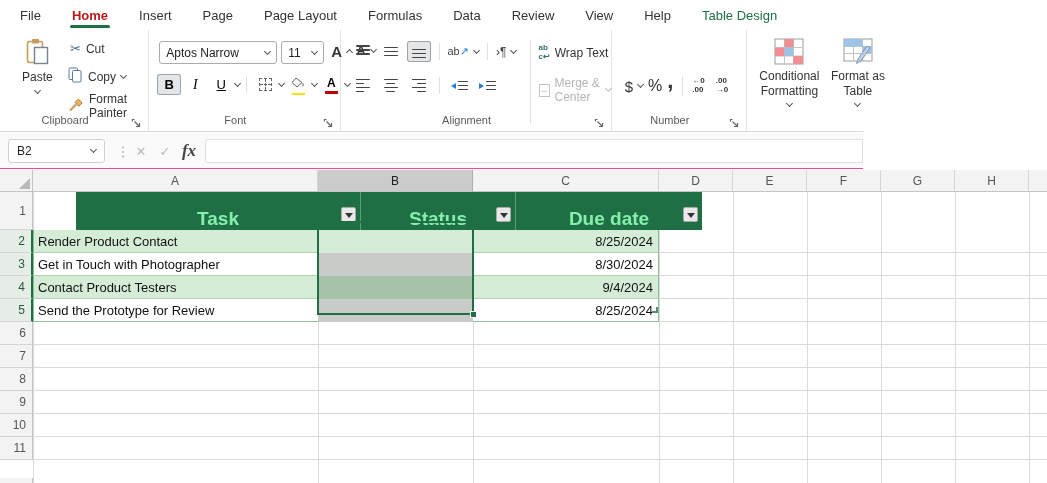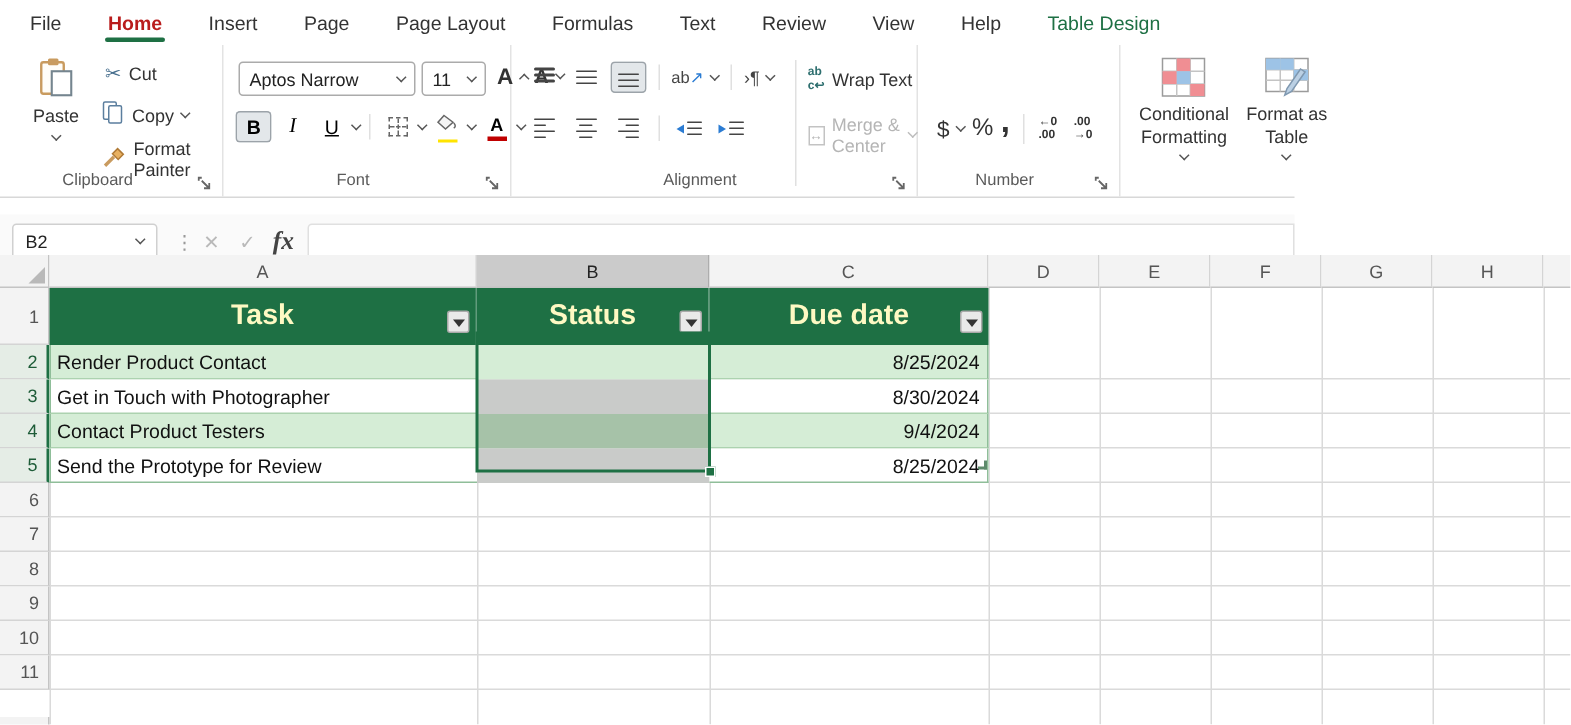--- a/index.html
+++ b/index.html
@@ -55,22 +55,22 @@
   .ic-borders::after  { content:""; position:absolute; top:0; bottom:0; left:5px; border-left:1px dashed #666; }
   .colorbar { display:block; width:13px; height:3px; margin-top:1px; }
   .decimal { display:flex; flex-direction:column; font-size:8px; line-height:1.1; color:#333; font-weight:700; }
   .blue { color:#2B7CD3; font-style:normal; }
   .teal { color:#2E6F6F; }
   .disabled, .disabled * { color:#B5B5B5 !important; }
   .mi-box { width:17px; height:13px; border:1px solid #C3C3C3; display:flex; align-items:center;
     justify-content:center; font-size:9px; color:#C3C3C3; }
 
   
-  .fbar { position:absolute; left:0; top:143px; width:100%; height:36px; background:#FAFAFA;
-    border-bottom:3px solid #ec4899; display:flex; align-items:center; }
+  .fbar { position:absolute; left:0; top:133px; width:100%; height:36px; background:#FAFAFA;
+    border-bottom:1px solid #ec4899; display:flex; align-items:center; }
   .namebox { position:absolute; left:8px; top:6px; width:97px; height:24px; background:#fff;
     border:1px solid #D0D0D0; border-radius:3px; display:flex; align-items:center;
     justify-content:space-between; padding:0 8px; font-size:12px; color:#222; }
   .fb-ico { position:absolute; top:6px; height:24px; display:flex; align-items:center;
     justify-content:center; font-size:13px; color:#B9B9B9; width:22px; }
   .fx { font-family:"Liberation Serif", serif; font-style:italic; font-weight:700; color:#444; font-size:17px; }
   .finput { position:absolute; left:205px; top:6px; right:0; height:24px; background:#fff;
     border:1px solid #E0E0E0; border-radius:3px 0 0 3px; }
 
   
@@ -83,23 +83,23 @@
   .colh.sel { background:#CBCBCB; color:#222; border-right-color:#ADADAD; }
   .rowh { position:absolute; left:0; width:33px; background:#F3F3F3; border-right:1px solid #C4C4C4;
     border-bottom:1px solid #D4D4D4; display:flex; align-items:center; justify-content:flex-end;
     padding-right:6px; font-size:12px; color:#555; }
   .rowh.sel { background:#E5EDE6; color:#1E5C38; border-right:2px solid #1E7044; }
   .corner { position:absolute; left:0; top:0; width:33px; height:22px; background:#F3F3F3;
     border-right:1px solid #C4C4C4; border-bottom:1px solid #C4C4C4; }
   .corner::after { content:""; position:absolute; right:2px; bottom:2px; width:0; height:0;
     border-left:11px solid transparent; border-bottom:11px solid #B9B9B9; }
 
-  .th { position:absolute; top:22px; height:38px; background:#1E7044; color:#fef9c3; font-weight:700;
-    font-size:19px; display:flex; align-items:center; justify-content:center;
-    border-right:1px solid rgba(255,255,255,.3); }
+  .th { position:absolute; top:22px; height:38px; background:#1E7044; color:#86efac; font-weight:700;
+    font-size:19px; display:flex; align-items:flex-end; justify-content:center;
+    border-right:1px solid rgba(255,255,255,.3);margin-left:43px; }
   .flt { position:absolute; right:4px; bottom:8px; width:15px; height:15px; background:#E9E9E9;
     border:1px solid #A9A9A9; border-radius:2px; display:flex; align-items:center; justify-content:center; }
   .flt::after { content:""; border-left:4px solid transparent; border-right:4px solid transparent;
     border-top:5px solid #333; margin-top:1px; }
 
   .cell { position:absolute; height:23px; font-size:13px; color:#111; display:flex; align-items:center; }
   .c-task { padding-left:4px; border-left:1px solid #8FBE99; border-bottom:1px solid #ACD2AF; }
   .c-due  { justify-content:flex-end; padding-right:5px; border-right:1px solid #8FBE99;
     border-bottom:1px solid #ACD2AF; }
   .band { background:#D5EDD6; }
@@ -120,21 +120,21 @@
 
 <div class="stage">
 
   <div class="tabbar">
     <span class="tab">File</span>
     <span class="tab active">Home</span>
     <span class="tab">Insert</span>
     <span class="tab">Page</span>
     <span class="tab">Page Layout</span>
     <span class="tab">Formulas</span>
-    <span class="tab">Text</span>
+    <span class="tab">Data</span>
     <span class="tab">Review</span>
     <span class="tab">View</span>
     <span class="tab">Help</span>
     <span class="tab accent">Table Design</span>
   </div>
 
   <div class="ribbon">
 
     <div class="group g-clip">
       <div class="bigbtn" style="left:22px; top:8px;">

